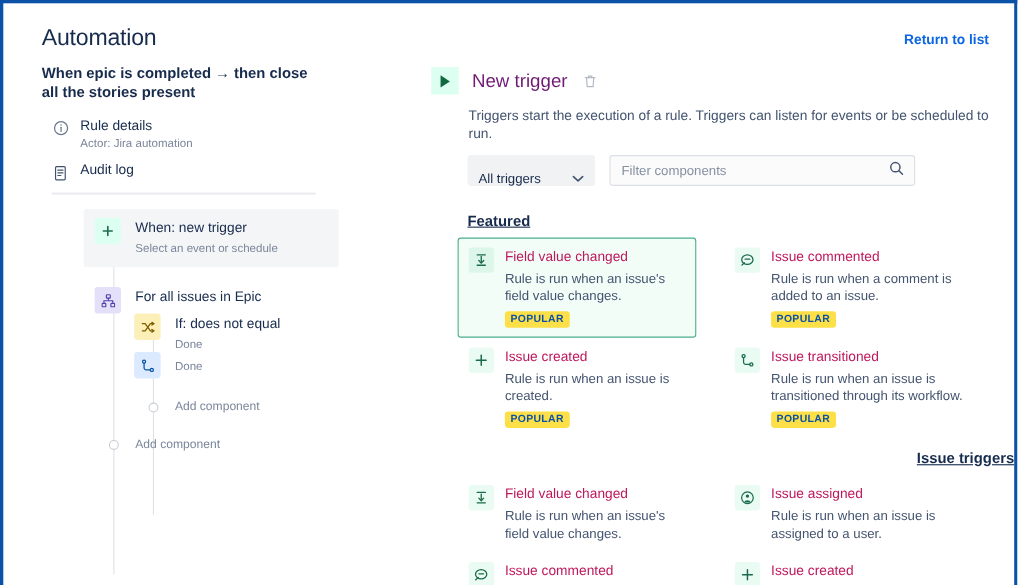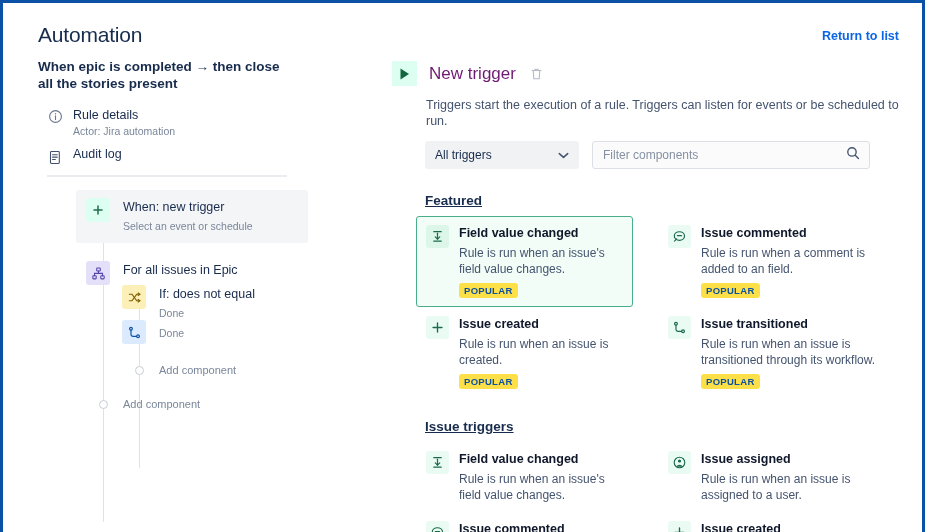--- a/index.html
+++ b/index.html
@@ -212,26 +212,26 @@
     line-height: 16px;
   }
   .rt-controls {
     margin-top: 12px;
     margin-left: 37px;
     display: flex;
     gap: 13px;
     align-items: center;
   }
   .select-box {
-    width: 154px; height: 28px;
+    width: 116px; height: 28px;
     background: #f1f2f4;
     border: none;
     border-radius: 3px;
     display: flex;
-    align-items: center;
+    align-items: flex-end;
     justify-content: space-between;
     padding: 0 10px 0 10px;
     font-size: 12px;
     color: #172b4d;
     cursor: pointer;
   }
   .search-box {
     width: 278px; height: 28px;
     background: #fbfbfc;
     border: 1px solid #dcdfe4;
@@ -247,21 +247,21 @@
     font-size: 12px;
     color: #8590a2;
   }
   .section-title {
     margin-left: 37px;
     font-size: 13.5px; font-weight: bold;
     color: #172b4d;
     text-decoration: underline;
   }
   .sec-featured { margin-top: 24px; }
-  .sec-issue { margin-top: 21px; }
+  .sec-issue { margin-top: 11px; text-align: right; }
 
   .grid {
     margin-top: 8px;
     margin-left: 28px;
     width: 500px;
     display: grid;
     grid-template-columns: 217px 240px;
     column-gap: 25px;
   }
   .trigger-card {
@@ -281,22 +281,22 @@
     width: 23px; height: 23px;
     flex: 0 0 23px;
     border-radius: 3px;
     background: #e9fbf3;
     display: flex; align-items: center; justify-content: center;
     color: #1a6b4a;
   }
   .trigger-card.selected .t-icon { background: #dcf7ea; }
   .t-body { padding-top: 1px; }
   .t-name {
-    font-size: 12.5px; font-weight: bold;
-    color: #0f172a;
+    font-size: 12.5px; font-weight: normal;
+    color: #be185d;
     line-height: 15px;
   }
   .t-desc {
     margin-top: 4px;
     font-size: 12px;
     color: #44546f;
     line-height: 16px;
   }
   .badge {
     display: inline-block;
@@ -484,21 +484,21 @@
       <div class="trigger-card">
         <span class="t-icon">
           <svg width="13" height="13" viewBox="0 0 14 14" fill="none" stroke="#1a6b4a" stroke-width="1.25" stroke-linecap="round">
             <path d="M12.4 6.5 A5.5 4.6 0 1 1 6.9 1.9 A5.5 4.6 0 0 1 12.4 6.5 Z"></path>
             <path d="M1.6 11.9 L4 9.6"></path>
             <line x1="4.7" y1="6.1" x2="9.3" y2="6.1"></line>
           </svg>
         </span>
         <span class="t-body">
           <div class="t-name">Issue commented</div>
-          <div class="t-desc">Rule is run when a comment is added to an field.</div>
+          <div class="t-desc">Rule is run when a comment is added to an issue.</div>
           <div class="badge">POPULAR</div>
         </span>
       </div>
 
       <div class="trigger-card">
         <span class="t-icon">
           <svg width="13" height="13" viewBox="0 0 14 14" stroke="#1a6b4a" stroke-width="1.45" stroke-linecap="round">
             <line x1="7" y1="2.2" x2="7" y2="11.8"></line>
                 <line x1="2.2" y1="7" x2="11.8" y2="7"></line>
           </svg>

